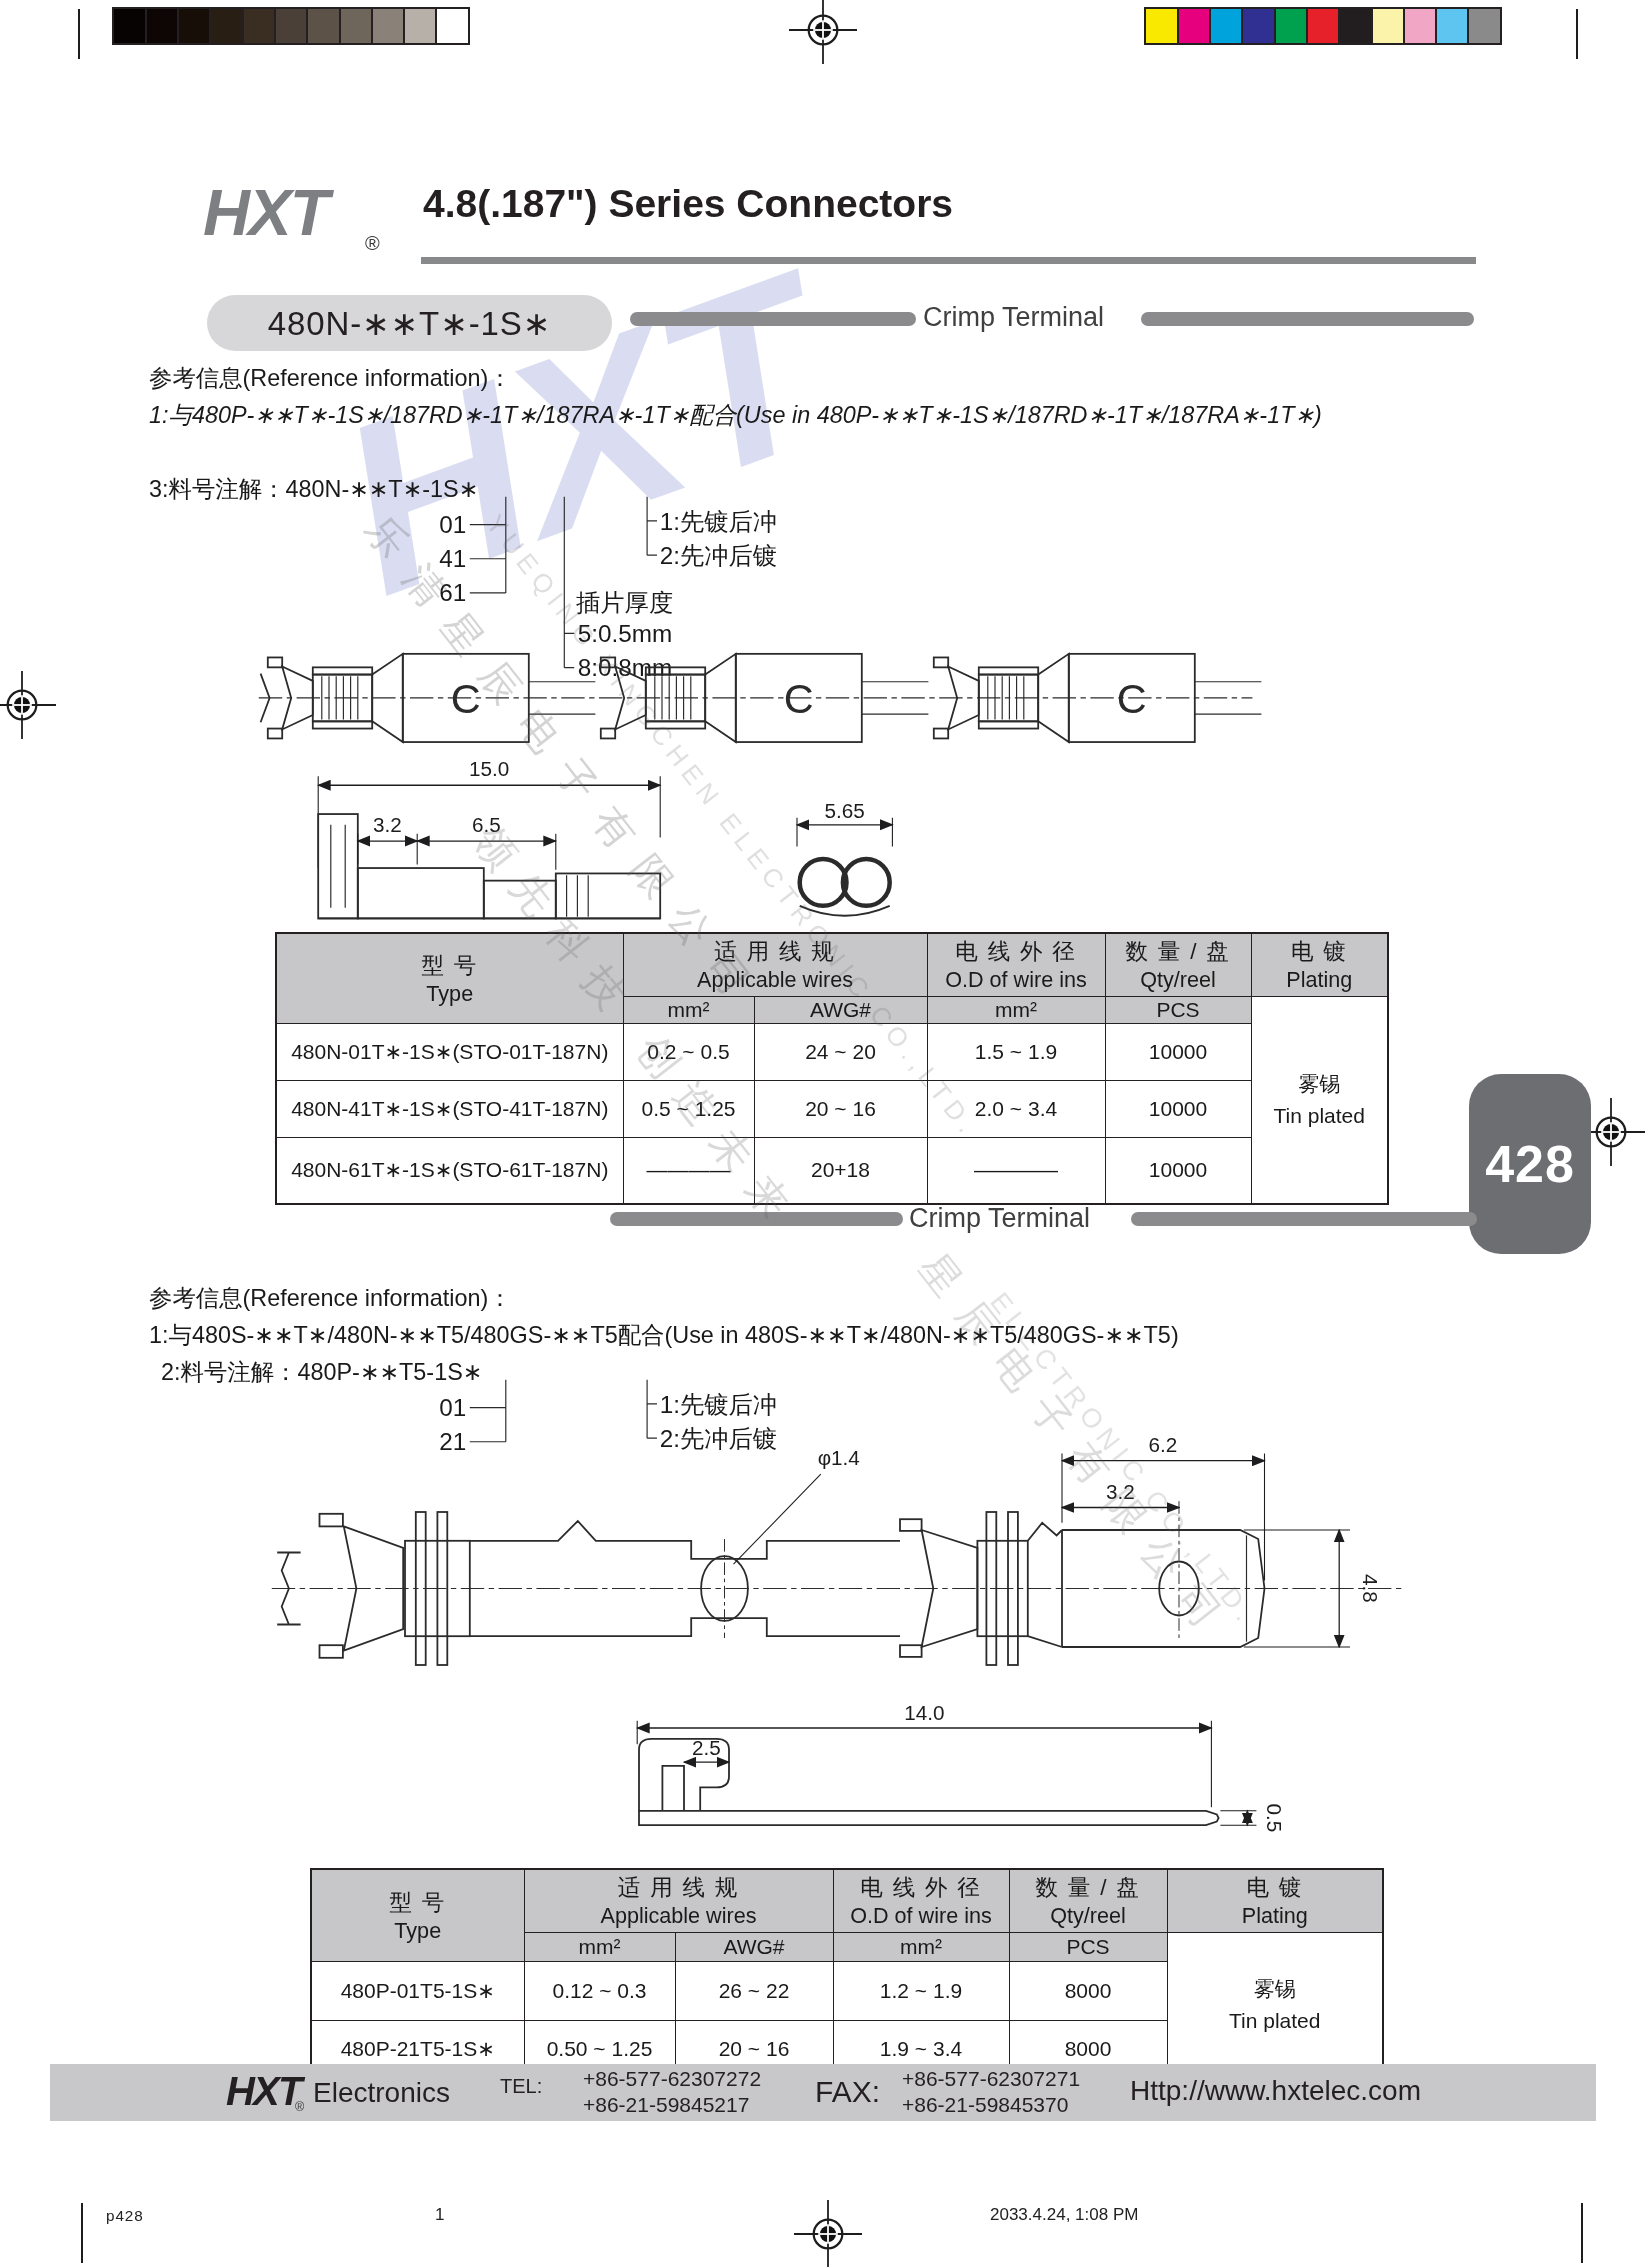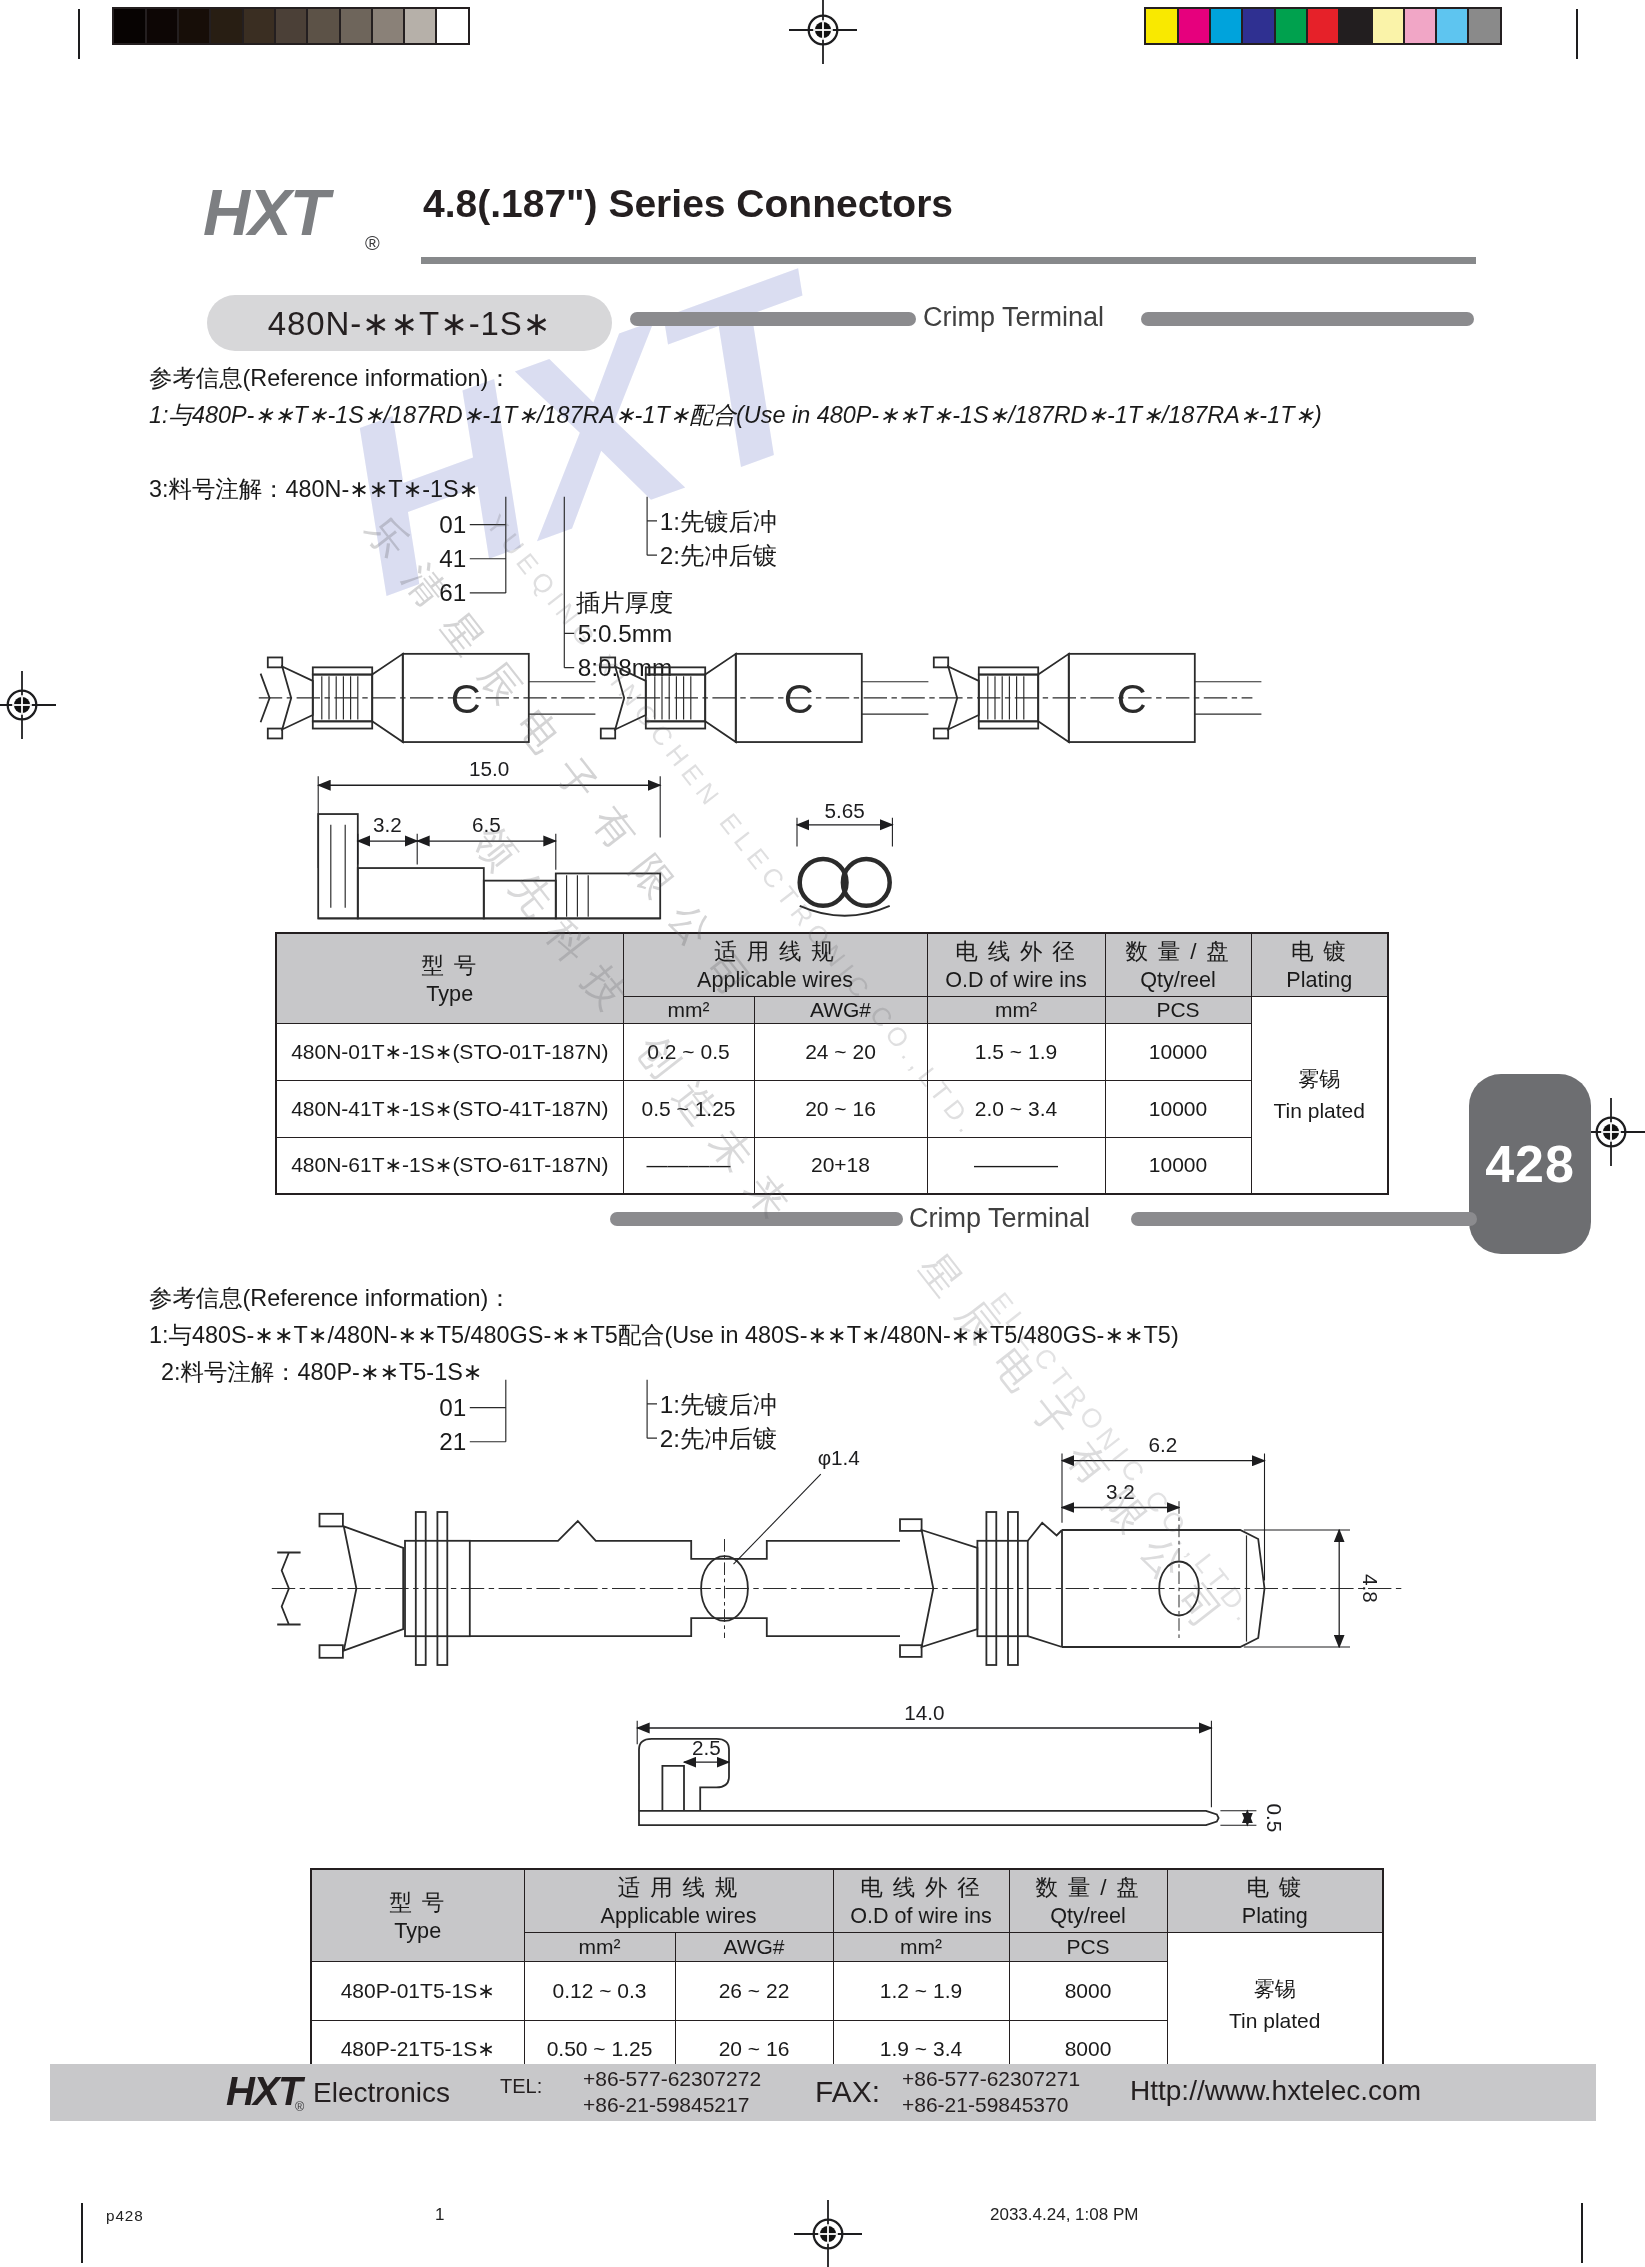--- a/index.html
+++ b/index.html
@@ -286,21 +286,21 @@
         <td>1.5 ~ 1.9</td>
         <td>10000</td>
       </tr>
       <tr style="height:57px;">
         <td>480N-41T∗-1S∗(STO-41T-187N)</td>
         <td>0.5 ~ 1.25</td>
         <td>20 ~ 16</td>
         <td>2.0 ~ 3.4</td>
         <td>10000</td>
       </tr>
-      <tr style="height:57px;">
+      <tr style="height:67px;">
         <td>480N-61T∗-1S∗(STO-61T-187N)</td>
         <td>————</td>
         <td>20+18</td>
         <td>————</td>
         <td>10000</td>
       </tr>
     </tbody>
       </table>
 
     <div class="abs badge">

